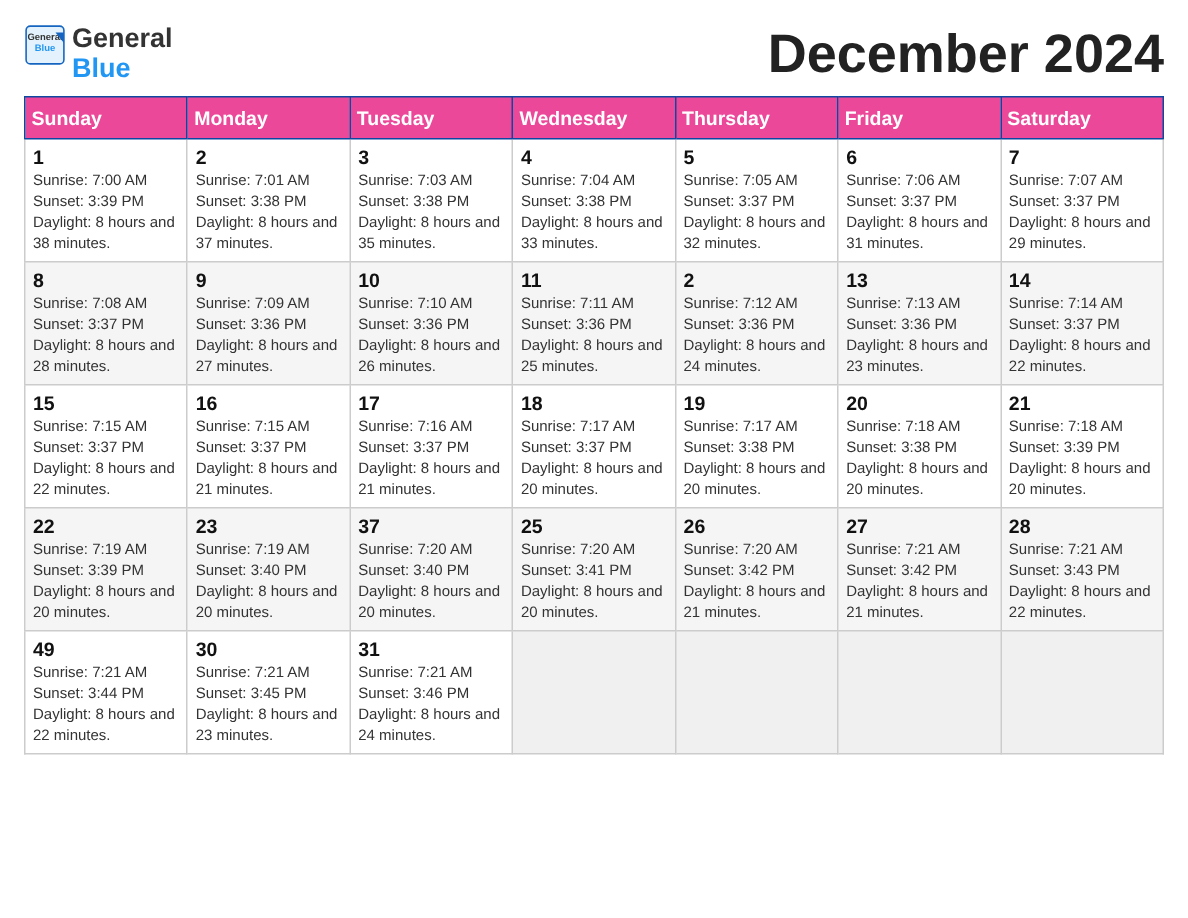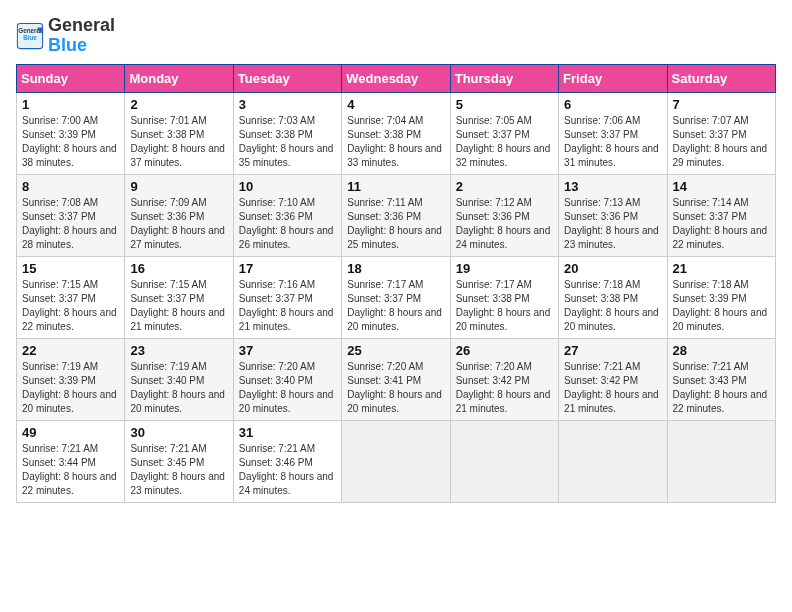--- a/index.html
+++ b/index.html
@@ -11,21 +11,20 @@
       padding: 16px;
     }
     .header {
       display: flex;
       align-items: flex-start;
       justify-content: space-between;
       margin-bottom: 4px;
     }
     .logo {
       display: flex;
-      align-items: center;
       gap: 4px;
     }
     .logo-text {
       font-size: 18px;
       font-weight: bold;
       line-height: 1.1;
     }
     .logo-general { color: #333; }
     .logo-blue { color: #2196F3; }
     .logo-icon {
@@ -103,20 +102,21 @@
       <polygon points="30,8 38,8 38,18" fill="#1565C0"></polygon>
     </svg>
     <div>
       <div class="logo-text">
         <span class="logo-general">General</span><br>
         <span class="logo-blue">Blue</span>
       </div>
     </div>
   </div>
   <div class="title-block">
+    <div class="month-title">December 2024</div>
   </div>
 </div>
 
 <table class="calendar">
   <thead>
     <tr>
     <th>Sunday</th>
         <th>Monday</th>
         <th>Tuesday</th>
         <th>Wednesday</th>

